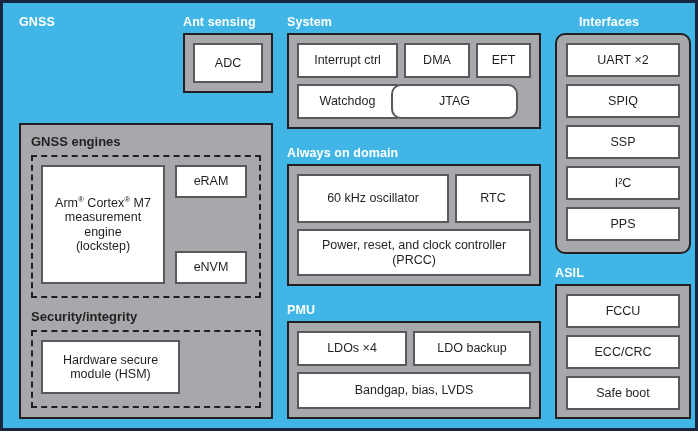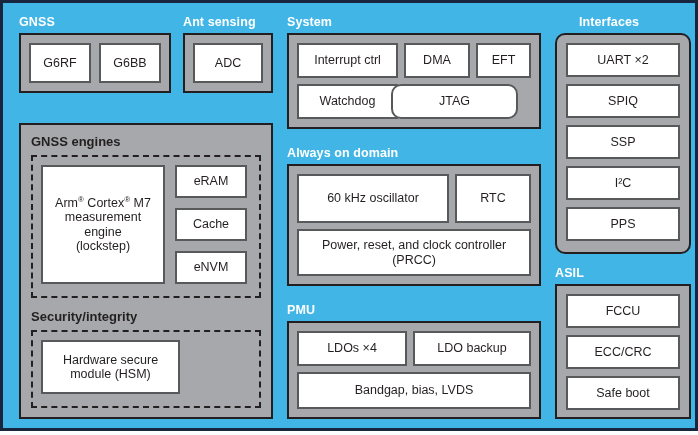--- a/index.html
+++ b/index.html
@@ -67,28 +67,20 @@
   }
   .block .lbl { display: block; }
   sup { font-size: 8px; vertical-align: super; line-height: 0; }
 </style>
 </head>
 <body>
 
 <div id="diagram">
 
   <div class="abs group-title" style="left:16px; top:12px;">GNSS</div>
-  <div class="abs panel" style="left:16px; top:30px; width:152px; height:60px;">
-    <div class="abs block" style="left:8px; top:8px; width:62px; height:40px;">
-      <span class="lbl">G6RF</span>
-    </div>
-    <div class="abs block" style="left:78px; top:8px; width:62px; height:40px;">
-      <span class="lbl">G6BB</span>
-    </div>
-  </div>
 
   <div class="abs group-title" style="left:180px; top:12px;">Ant sensing</div>
   <div class="abs panel" style="left:180px; top:30px; width:90px; height:60px;">
     <div class="abs block" style="left:8px; top:8px; width:70px; height:40px;">
       <span class="lbl">ADC</span>
     </div>
   </div>
 
   <div class="abs group-title" style="left:16px; top:102px;margin-top:36px;">Dual core</div>
   <div class="abs panel" style="left:16px; top:120px; width:254px; height:296px;">
@@ -97,23 +89,20 @@
     <div class="abs dashed" style="left:10px; top:30px; width:230px; height:143px;">
       <div class="abs block" style="left:8px; top:8px; width:124px; height:119px;">
         <span>
           <span>Arm</span><sup>®</sup><span> Cortex</span><sup>®</sup><span> M7</span><br>
           <span>measurement engine</span><br>
           <span>(lockstep)</span>
         </span>
       </div>
       <div class="abs block" style="left:142px; top:8px; width:72px; height:33px;">
         <span class="lbl">eRAM</span>
-      </div>
-      <div class="abs block" style="left:142px; top:51px; width:72px; height:33px;">
-        <span class="lbl">Cache</span>
       </div>
       <div class="abs block" style="left:142px; top:94px; width:72px; height:33px;">
         <span class="lbl">eNVM</span>
       </div>
     </div>
 
     <div class="abs panel-title" style="left:10px; top:185px;">Security/integrity</div>
     <div class="abs dashed" style="left:10px; top:205px; width:230px; height:78px;">
       <div class="abs block" style="left:8px; top:8px; width:139px; height:54px;">
         <span>

